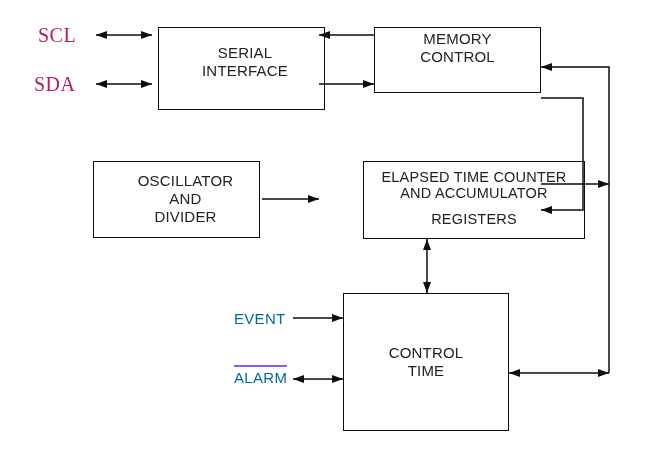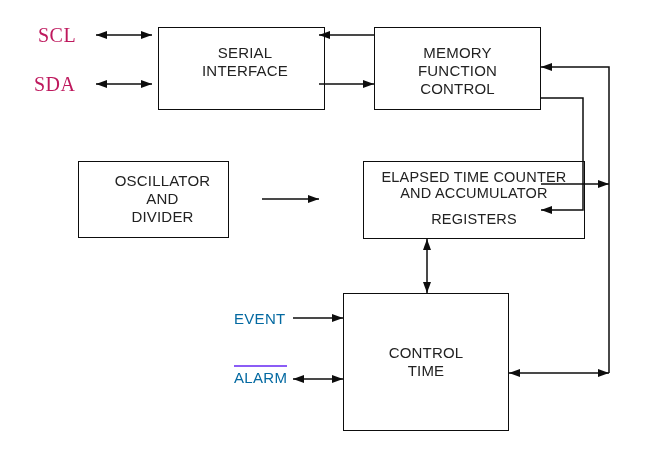--- a/index.html
+++ b/index.html
@@ -30,22 +30,22 @@
     display: flex;
     flex-direction: column;
     align-items: center;
     text-align: center;
     font-size: 15px;
     line-height: 18px;
     letter-spacing: 0.2px;
     white-space: nowrap;
   }
   .block--serial   { left: 158px; top: 27px;  width: 167px; height: 83px;  padding-top: 16px; padding-left: 7px; }
-  .block--memory   { left: 374px; top: 27px;  width: 167px; height: 83px;  padding-top: 16px;  }
-  .block--osc      { left: 78px;  top: 161px; width: 151px; height: 77px;  padding-top: 10px; padding-left: 18px; }
+  .block--memory   { left: 374px; top: 27px;  width: 167px; height: 66px;  padding-top: 2px;  }
+  .block--osc      { left: 93px;  top: 161px; width: 167px; height: 77px;  padding-top: 10px; padding-left: 18px; }
   .block--etc      { left: 319px; top: 161px; width: 222px; height: 78px;  padding-top: 7px;  font-size: 14.5px; line-height: 16px; margin-left: 44px; }
   .block--etc .gap-line { margin-top: 10px; }
   .block--control  { left: 343px; top: 293px; width: 166px; height: 138px; justify-content: center; padding-top: 0; }
   .pin-label {
     position: absolute;
     color: #be185d;
     font-family: "Liberation Serif", serif;
     font-size: 20px;
     line-height: 16px;
     letter-spacing: 0.5px;
@@ -72,21 +72,20 @@
 
 <div class="stage">
 
   <div class="block block--serial">
     <div>SERIAL</div>
     <div>INTERFACE</div>
   </div>
 
   <div class="block block--memory">
     <div>MEMORY</div>
-    <div>FUNCTION</div>
     <div>CONTROL</div>
   </div>
 
   <div class="block block--osc">
     <div>OSCILLATOR</div>
     <div>AND</div>
     <div>DIVIDER</div>
   </div>
 
   <div class="block block--etc">

